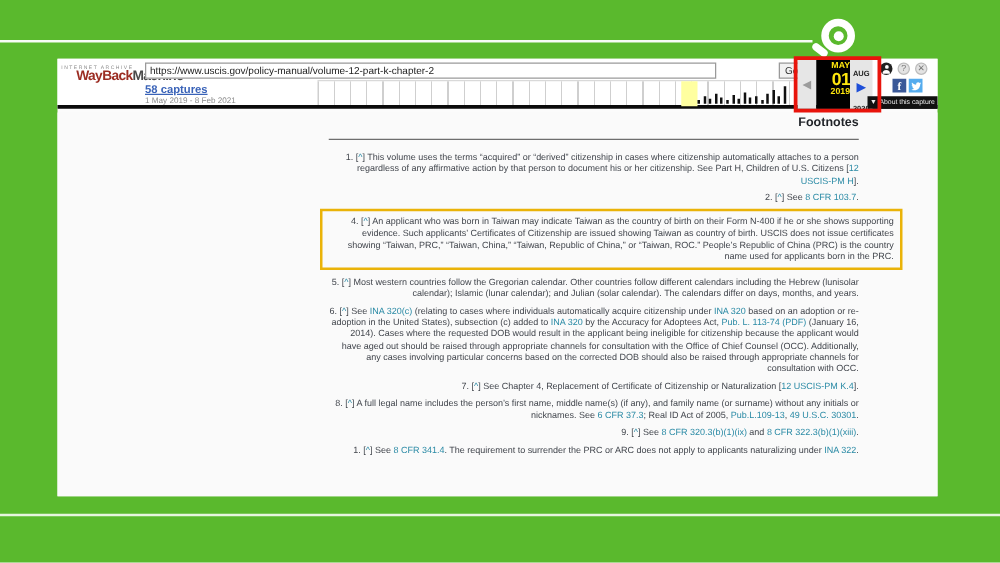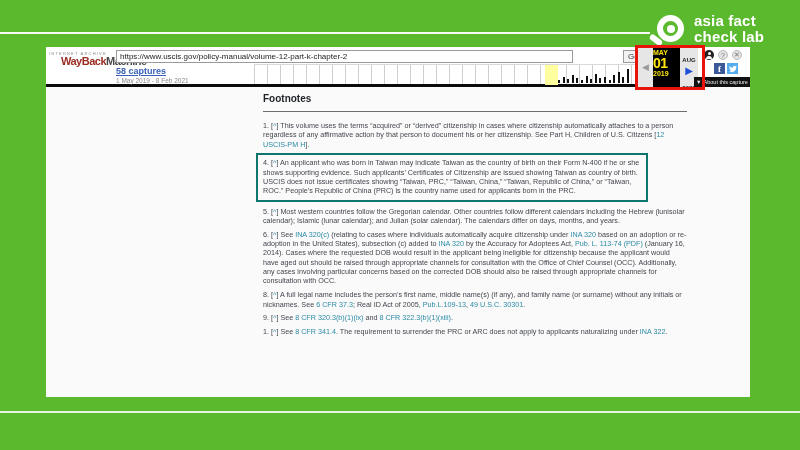--- a/index.html
+++ b/index.html
@@ -31,21 +31,21 @@
   .cap-range { position:absolute; left:70px; top:30px; font-size:6.5px; color:#8a8a8a; }
   .timeline { position:absolute; left:208px; top:17px; width:382px; height:20px; border-top:1px solid #d9d9d9;
     background-image:repeating-linear-gradient(90deg,#cfcfcf 0,#cfcfcf 1px,transparent 1px,transparent 13px); cursor:pointer; }
   .tl-highlight { position:absolute; left:291px; top:0; width:13px; height:20px; background:#ffffa0; }
   .tl-bars { position:absolute; left:304px; bottom:1px; width:78px; height:18px; display:flex; align-items:flex-end; gap:2.6px; }
   .tl-bars div { width:2px; background:#111; }
 
   
   .datenav { position:absolute; left:592px; top:0; width:60px; height:40px; display:flex; }
   .dn-prev { width:15px; background:#e6e6e6; display:flex; align-items:center; justify-content:center; color:#9c9c9c; font-size:9px; cursor:pointer; }
-  .dn-cur { width:27px; background:#000; color:#ffe70e; text-align:left; line-height:1; padding-top:2px; }
+  .dn-cur { width:27px; background:#000; color:#ffe70e; text-align:right; line-height:1; padding-top:2px; }
   .dn-cur .m { font-size:7px; font-weight:bold; }
   .dn-cur .d { font-size:14px; font-weight:bold; letter-spacing:-.5px; }
   .dn-cur .y { font-size:7px; font-weight:bold; }
   .dn-next { width:18px; background:#e6e6e6; text-align:center; line-height:1; padding-top:2px; color:#222; }
   .dn-next .m { font-size:6px; font-weight:bold; }
   .dn-next .arrow { color:#1f4fd8; font-size:10px; cursor:pointer; display:block; margin:1px 0; }
   .dn-next .y { font-size:6px; font-weight:bold; }
 
   
   .tb-icons { position:absolute; left:658px; top:3px; display:flex; gap:4px; }
@@ -57,43 +57,39 @@
   .socials { position:absolute; left:668px; top:16px; display:flex; gap:2px; }
   .sq { width:11px; height:11px; display:flex; align-items:center; justify-content:center; cursor:pointer; }
   .sq.fb { background:#3b5998; color:#fff; font-size:9px; font-weight:bold; font-family:"Liberation Serif", serif; }
   .sq.tw { background:#55acee; }
   .about { position:absolute; right:0; top:30px; width:56px; height:10px; background:#111; color:#eee; font-size:5.5px; display:flex; align-items:center; justify-content:center; gap:2px; cursor:pointer; }
 
   
   .anno-date { position:absolute; left:635px; top:45px; width:70px; height:45px; border:3px solid #e8140c; z-index:50; pointer-events:none; }
 
   
-  .content { position:absolute; left:0; top:43px; width:100%; height:307px; background:#fafafa; overflow:hidden; }
+  .content { position:absolute; left:0; top:43px; width:100%; height:307px; background:#fafafa; overflow:hidden;text-align:right; }
   .column { margin-left:217px; width:424px; padding-top:3px; }
   .heading { font-size:10px; font-weight:bold; color:#1f2227; font-family:"Liberation Sans", sans-serif; }
   .rule { border:none; border-top:1px solid #6e6e6e; margin:7px 0 9px; }
   .footnote { font-size:7.2px; line-height:9.3px; color:#42464d; margin:0 0 4.6px; }
   .footnote a { color:#2a8aa5; text-decoration:none; cursor:pointer; }
   .footnote .fnum { color:#42464d; }
-  .footnote.boxed { border:2px solid #0f766e; padding:3px 5px 4px; margin:1px 0 5px -7px; width:392px; }
+  .footnote.boxed { border:2px solid #eab308; padding:3px 5px 4px; margin:1px 0 5px -7px; width:466px; }
 </style>
 </head>
 <body>
 
 <div class="frame-line-top"></div>
 <div class="frame-line-bottom"></div>
 <div class="brand">
   <div class="brand-icon">
     <div class="brand-tail"></div>
     <div class="brand-ring"></div>
     <div class="brand-dot"></div>
-  </div>
-  <div class="brand-text">
-    <div>asia fact</div>
-    <div>check lab</div>
   </div>
 </div>
 
 <div class="panel">
 
   <div class="toolbar">
     <div class="wb-logo">
       <div class="wb-logo-top">INTERNET ARCHIVE</div>
       <div class="wb-logo-main"><span class="wb-red">WayBack</span><span class="wb-gray">Machine</span></div>
     </div>
@@ -159,23 +155,25 @@
       <span>About this capture</span>
     </div>
   </div>
 
   <div class="content">
     <div class="column">
       <div class="heading">Footnotes</div>
       <hr class="rule">
       <div id="footnotes">
           <p class="footnote"><span class="fnum">1. </span>[<a>^</a>] <span>This volume uses the terms “acquired” or “derived” citizenship in cases where citizenship automatically attaches to a person regardless of any affirmative action by that person to document his or her citizenship. See Part H, Children of U.S. Citizens [</span><a>12 USCIS-PM H</a><span>].</span></p>
+          <p class="footnote"><span class="fnum">2. </span>[<a>^</a>] <span>See </span><a>8 CFR 103.7</a><span>.</span></p>
           <p class="footnote boxed"><span class="fnum">4. </span>[<a>^</a>] <span>An applicant who was born in Taiwan may indicate Taiwan as the country of birth on their Form N-400 if he or she shows supporting evidence. Such applicants’ Certificates of Citizenship are issued showing Taiwan as country of birth. USCIS does not issue certificates showing “Taiwan, PRC,” “Taiwan, China,” “Taiwan, Republic of China,” or “Taiwan, ROC.” People’s Republic of China (PRC) is the country name used for applicants born in the PRC.</span></p>
           <p class="footnote"><span class="fnum">5. </span>[<a>^</a>] <span>Most western countries follow the Gregorian calendar. Other countries follow different calendars including the Hebrew (lunisolar calendar); Islamic (lunar calendar); and Julian (solar calendar). The calendars differ on days, months, and years.</span></p>
           <p class="footnote"><span class="fnum">6. </span>[<a>^</a>] <span>See </span><a>INA 320(c)</a><span> (relating to cases where individuals automatically acquire citizenship under </span><a>INA 320</a><span> based on an adoption or re-adoption in the United States), subsection (c) added to </span><a>INA 320</a><span> by the Accuracy for Adoptees Act, </span><a>Pub. L. 113-74 (PDF)</a><span> (January 16, 2014). Cases where the requested DOB would result in the applicant being ineligible for citizenship because the applicant would have aged out should be raised through appropriate channels for consultation with the Office of Chief Counsel (OCC). Additionally, any cases involving particular concerns based on the corrected DOB should also be raised through appropriate channels for consultation with OCC.</span></p>
+          <p class="footnote"><span class="fnum">7. </span>[<a>^</a>] <span>See Chapter 4, Replacement of Certificate of Citizenship or Naturalization [</span><a>12 USCIS-PM K.4</a><span>].</span></p>
           <p class="footnote"><span class="fnum">8. </span>[<a>^</a>] <span>A full legal name includes the person’s first name, middle name(s) (if any), and family name (or surname) without any initials or nicknames. See </span><a>6 CFR 37.3</a><span>; Real ID Act of 2005, </span><a>Pub.L.109-13</a><span>, </span><a>49 U.S.C. 30301</a><span>.</span></p>
           <p class="footnote"><span class="fnum">9. </span>[<a>^</a>] <span>See </span><a>8 CFR 320.3(b)(1)(ix)</a><span> and </span><a>8 CFR 322.3(b)(1)(xiii)</a><span>.</span></p>
           <p class="footnote"><span class="fnum">1. </span>[<a>^</a>] <span>See </span><a>8 CFR 341.4</a><span>. The requirement to surrender the PRC or ARC does not apply to applicants naturalizing under </span><a>INA 322</a><span>.</span></p>
         </div>
     </div>
   </div>
 </div>
 
 <div class="anno-date"></div>
 

